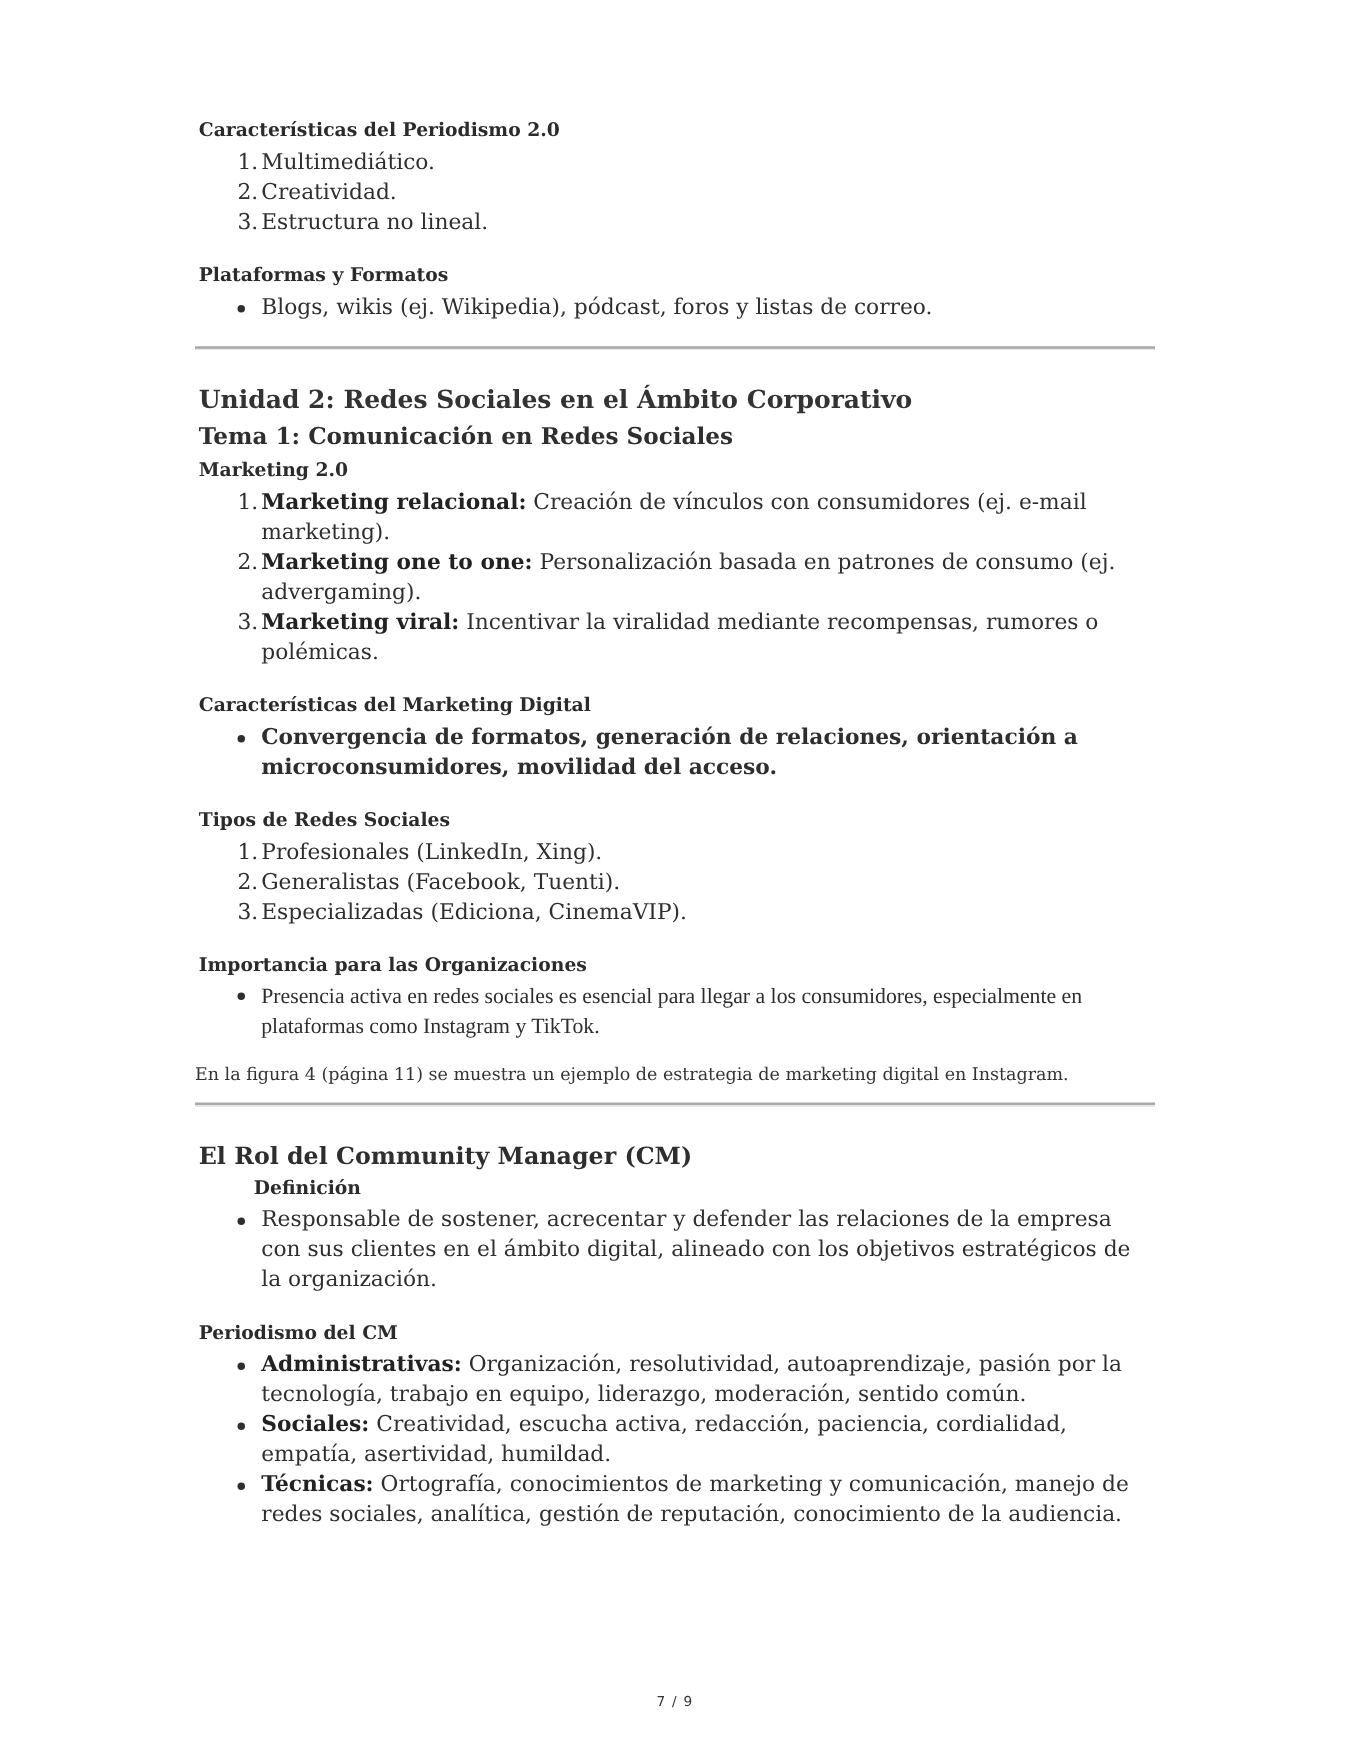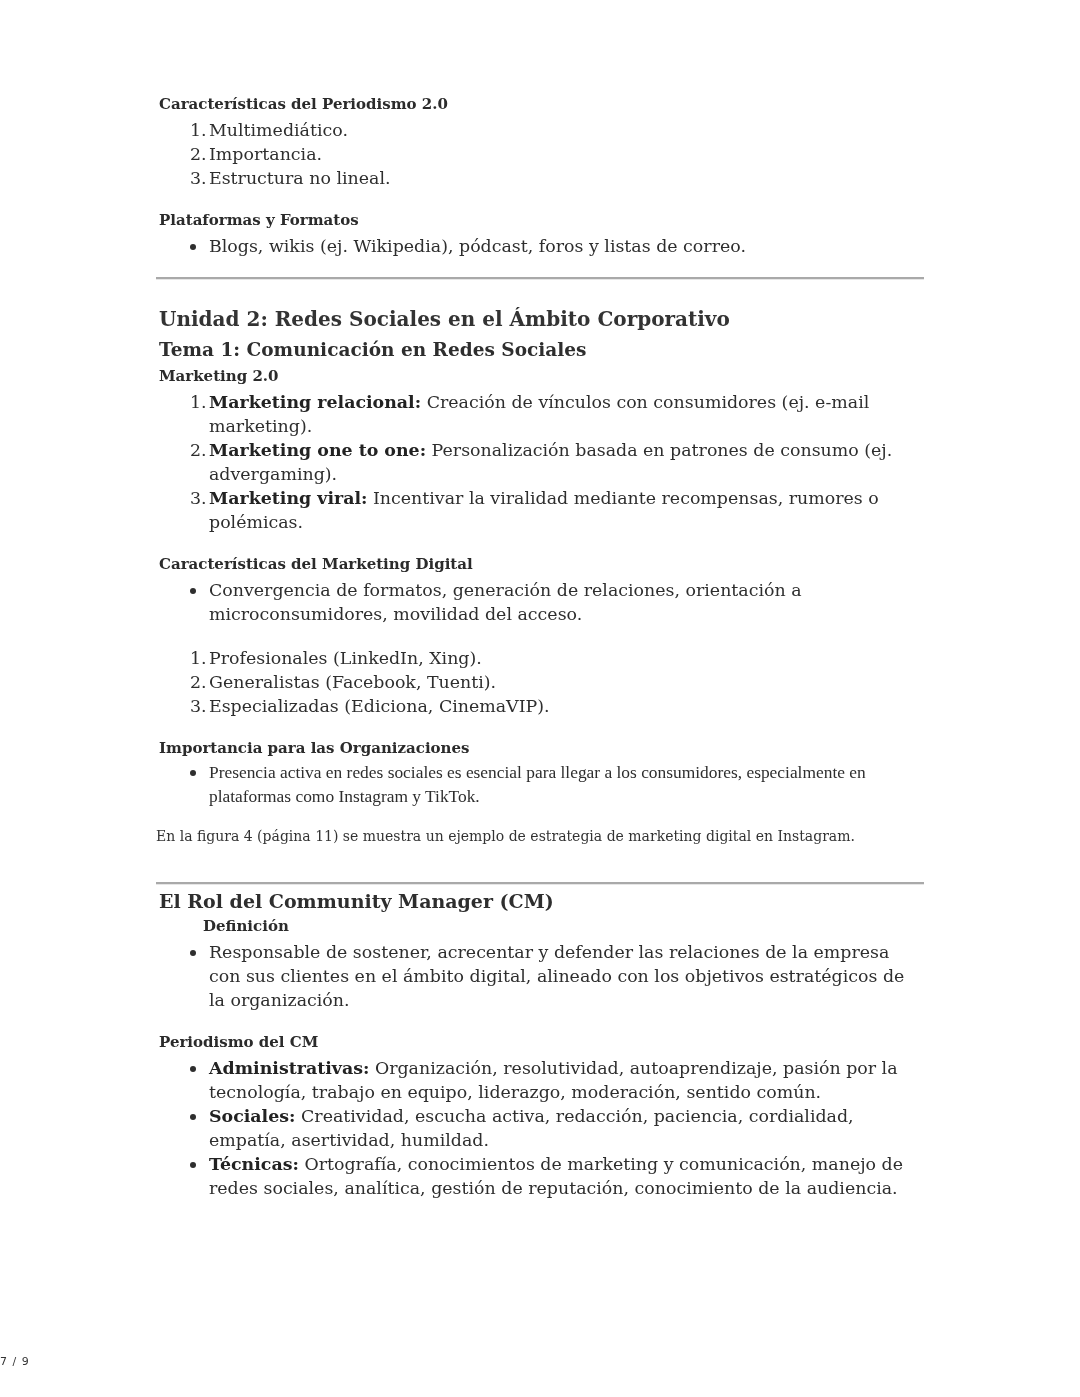--- a/index.html
+++ b/index.html
@@ -14,36 +14,36 @@
     .h2 { font-weight: bold; font-size: 20px; color: #333; margin: 0; line-height: 34px; font-weight: 600; }
     .h3 { font-weight: bold; font-size: 18.5px; color: #2e2e2e; margin: 0; line-height: 30px; }
     .h2b { font-weight: bold; font-size: 19px; color: #2e2e2e; margin: 0; line-height: 30px; }
     ol, ul { margin: 0; padding: 0; list-style: none; }
     li { position: relative; font-size: 17.4px; line-height: 24px; padding-left: 50px; color: #2e2e2e; }
     ol li .num { position: absolute; left: 31px; top: 0; }
     ul li .bullet { position: absolute; left: 31px; top: 10px; width: 6px; height: 6px; border-radius: 50%; background: #2e2e2e; }
     li b { font-weight: bold; color: #222; }
     .hr { position: absolute; left: 156px; width: 768px; height: 2px; background: #a9a9a9; border-bottom: 1px solid #e6e6e6; }
     .note { font-size: 14px; color: #333; line-height: 24px; margin-left: -3px; }
-    .footer { position: absolute; left: 0; width: 1080px; top: 1355px; font-family: "DejaVu Sans", sans-serif; font-size: 11px; color: #333; letter-spacing: 1px; }
+    .footer { position: absolute; left: 0; width: 1080px; top: 1355px; text-align: center; font-family: "DejaVu Sans", sans-serif; font-size: 11px; color: #333; letter-spacing: 1px; }
   </style>
 </head>
 <body>
 
 <div class="page">
 
   <div class="hr" style="top:277px;"></div>
   <div class="hr" style="top:882px;"></div>
 
   <div class="content">
 
     <div class="h4">Características del Periodismo 2.0</div>
     <ol style="margin-top:2px;">
       <li><span class="num">1.</span><span>Multimediático.</span></li>
-      <li><span class="num">2.</span><span>Importancia.</span></li>
+      <li><span class="num">2.</span><span>Creatividad.</span></li>
       <li><span class="num">3.</span><span>Estructura no lineal.</span></li>
     </ol>
 
     <div style="height:18px;"></div>
     <div class="h4">Plataformas y Formatos</div>
     <ul style="margin-top:2px;">
       <li><span class="bullet"></span><span>Blogs, wikis (ej. Wikipedia), pódcast, foros y listas de correo.</span></li>
     </ul>
 
     <div style="height:44px;"></div>
@@ -52,25 +52,26 @@
 
     <div class="h4" style="margin-top:-1px;">Marketing 2.0</div>
     <ol style="margin-top:2px;">
       <li><span class="num">1.</span><b>Marketing relacional:</b><span> Creación de vínculos con consumidores (ej. e-mail marketing).</span></li>
       <li><span class="num">2.</span><b>Marketing one to one:</b><span> Personalización basada en patrones de consumo (ej. advergaming).</span></li>
       <li><span class="num">3.</span><b>Marketing viral:</b><span> Incentivar la viralidad mediante recompensas, rumores o polémicas.</span></li>
     </ol>
 
     <div style="height:18px;"></div>
     <div class="h4">Características del Marketing Digital</div>
-    <ul style="margin-top:2px;">
+    <ul style="margin-top:2px;font-weight:bold;">
       <li><span class="bullet"></span><span>Convergencia de formatos, generación de relaciones, orientación a microconsumidores, movilidad del acceso.</span></li>
     </ul>
 
     <div style="height:18px;"></div>
+    <div class="h4">Tipos de Redes Sociales</div>
     <ol style="margin-top:2px;">
       <li><span class="num">1.</span><span>Profesionales (LinkedIn, Xing).</span></li>
       <li><span class="num">2.</span><span>Generalistas (Facebook, Tuenti).</span></li>
       <li><span class="num">3.</span><span>Especializadas (Ediciona, CinemaVIP).</span></li>
     </ol>
 
     <div style="height:18px;"></div>
     <div class="h4">Importancia para las Organizaciones</div>
     <ul style="margin-top:0;font-family:Liberation Serif, serif;">
       <li><span class="bullet"></span><span>Presencia activa en redes sociales es esencial para llegar a los consumidores, especialmente en plataformas como Instagram y TikTok.</span></li>

